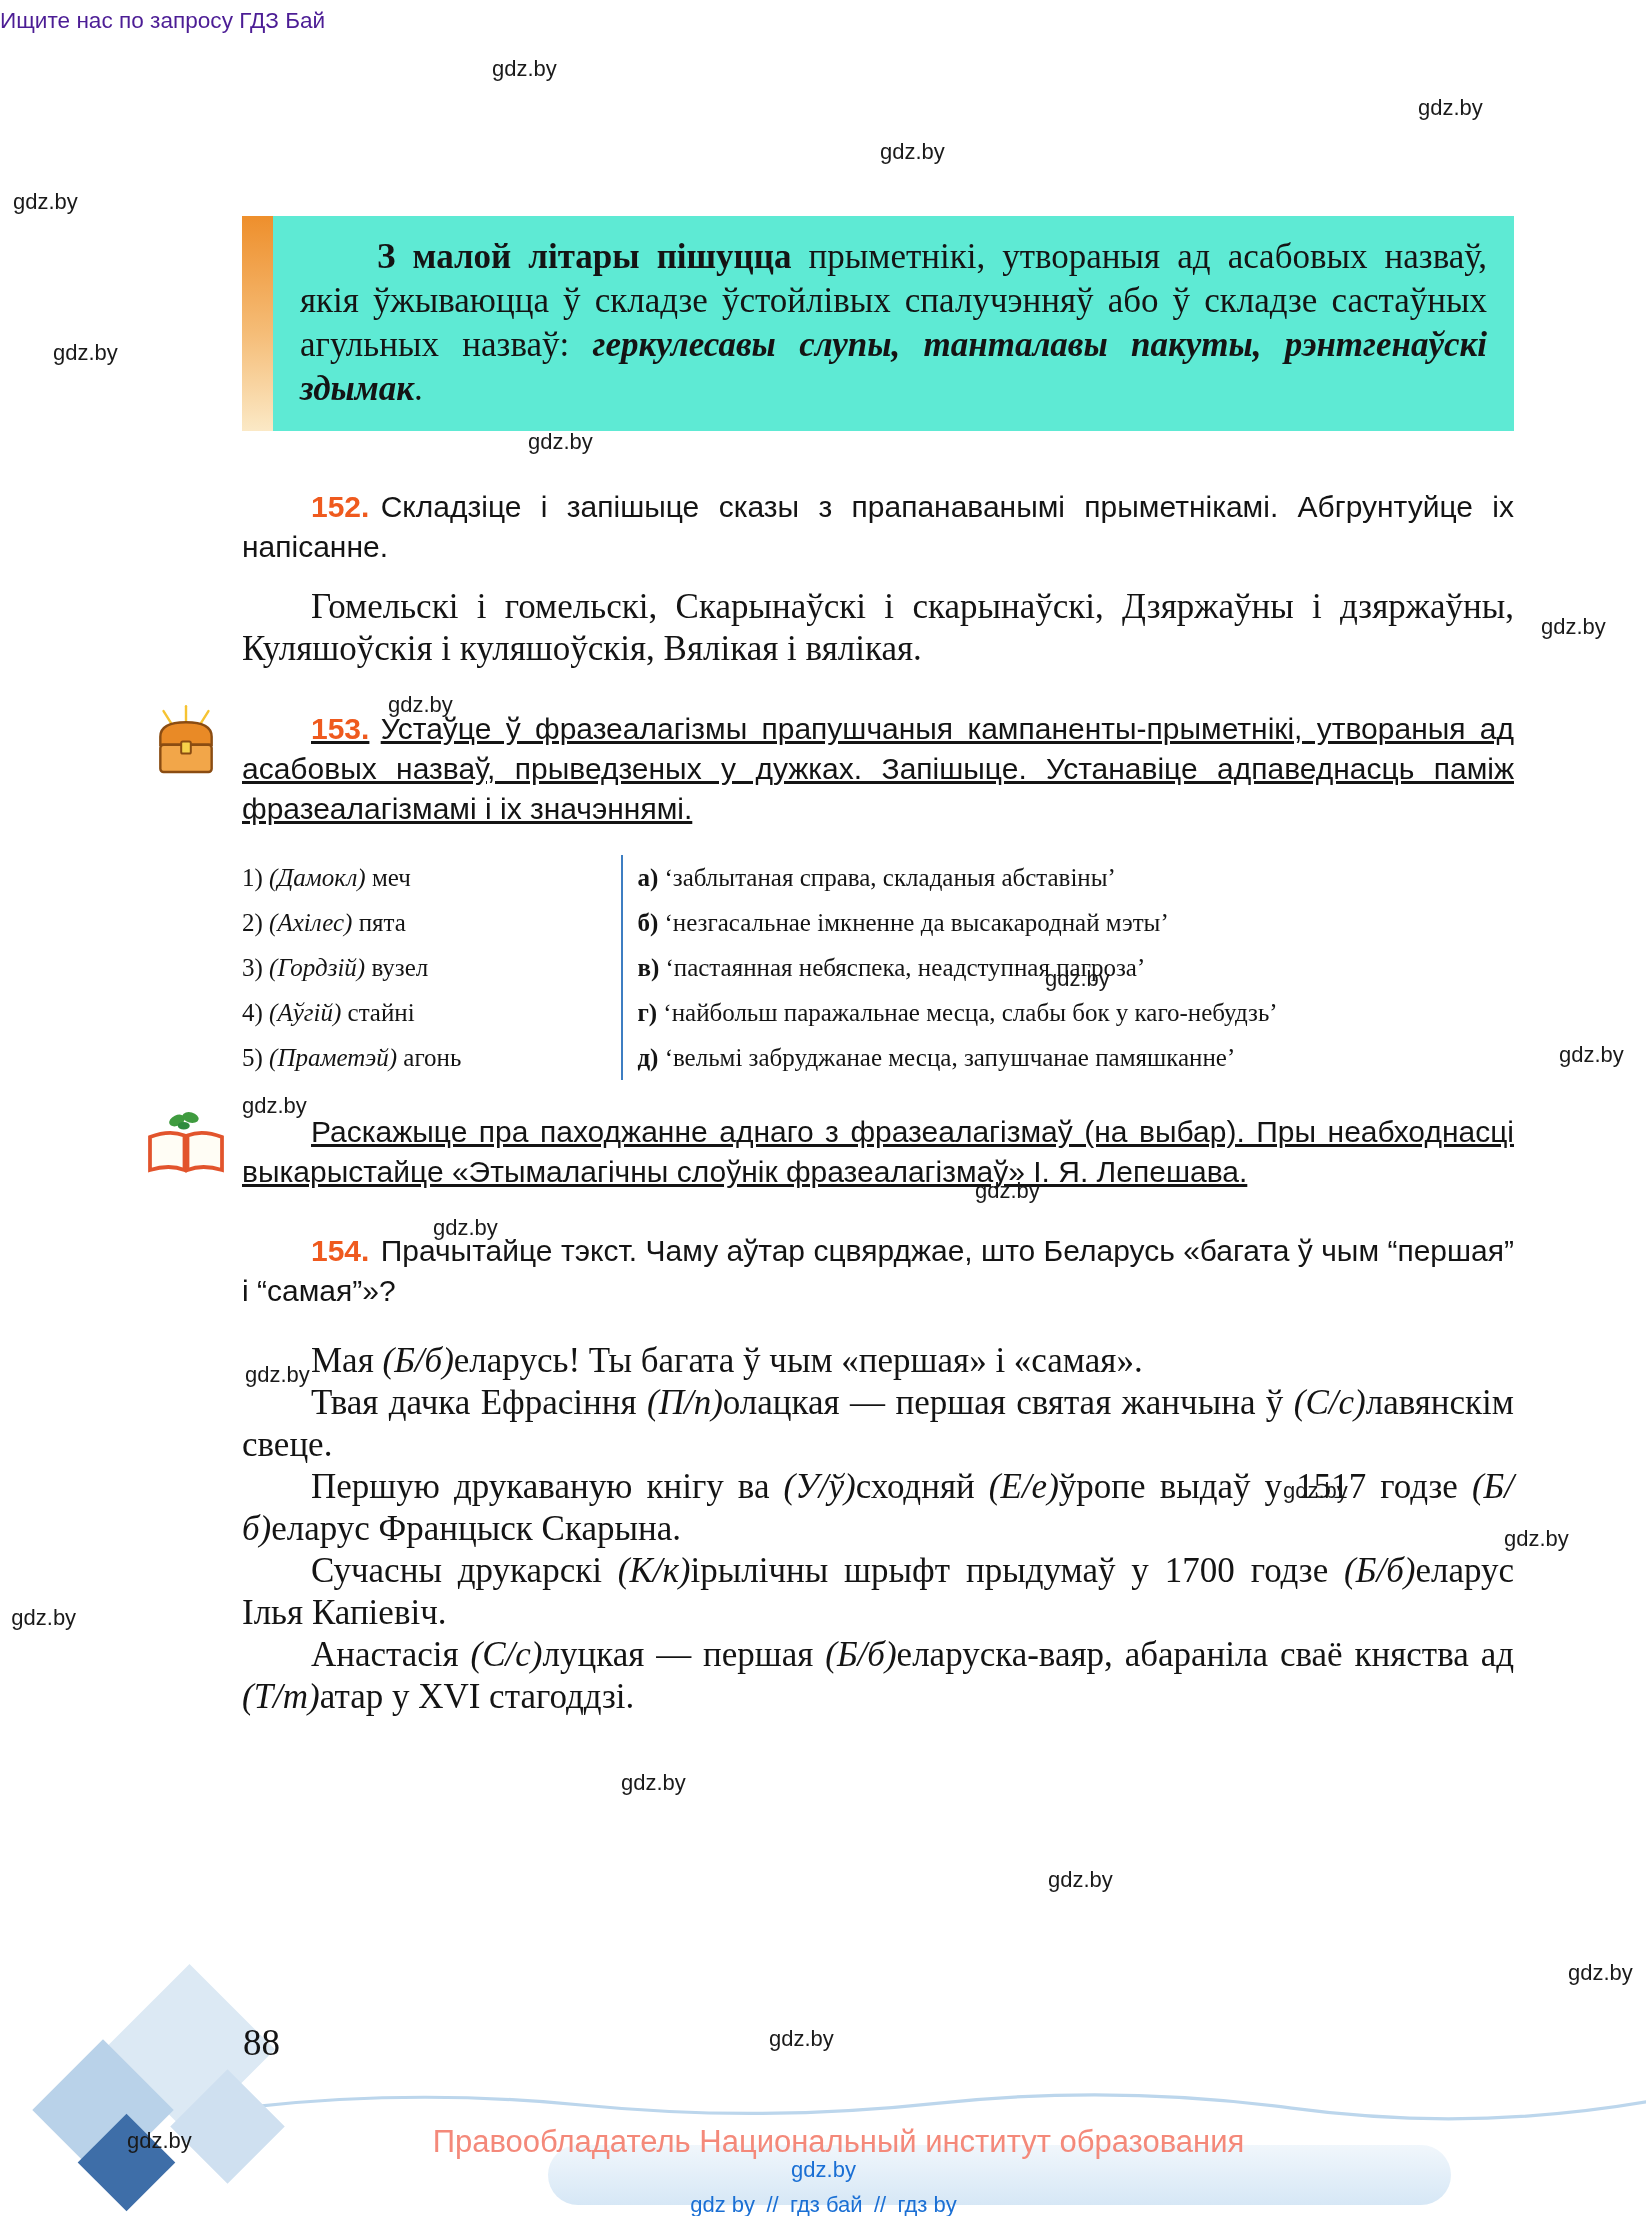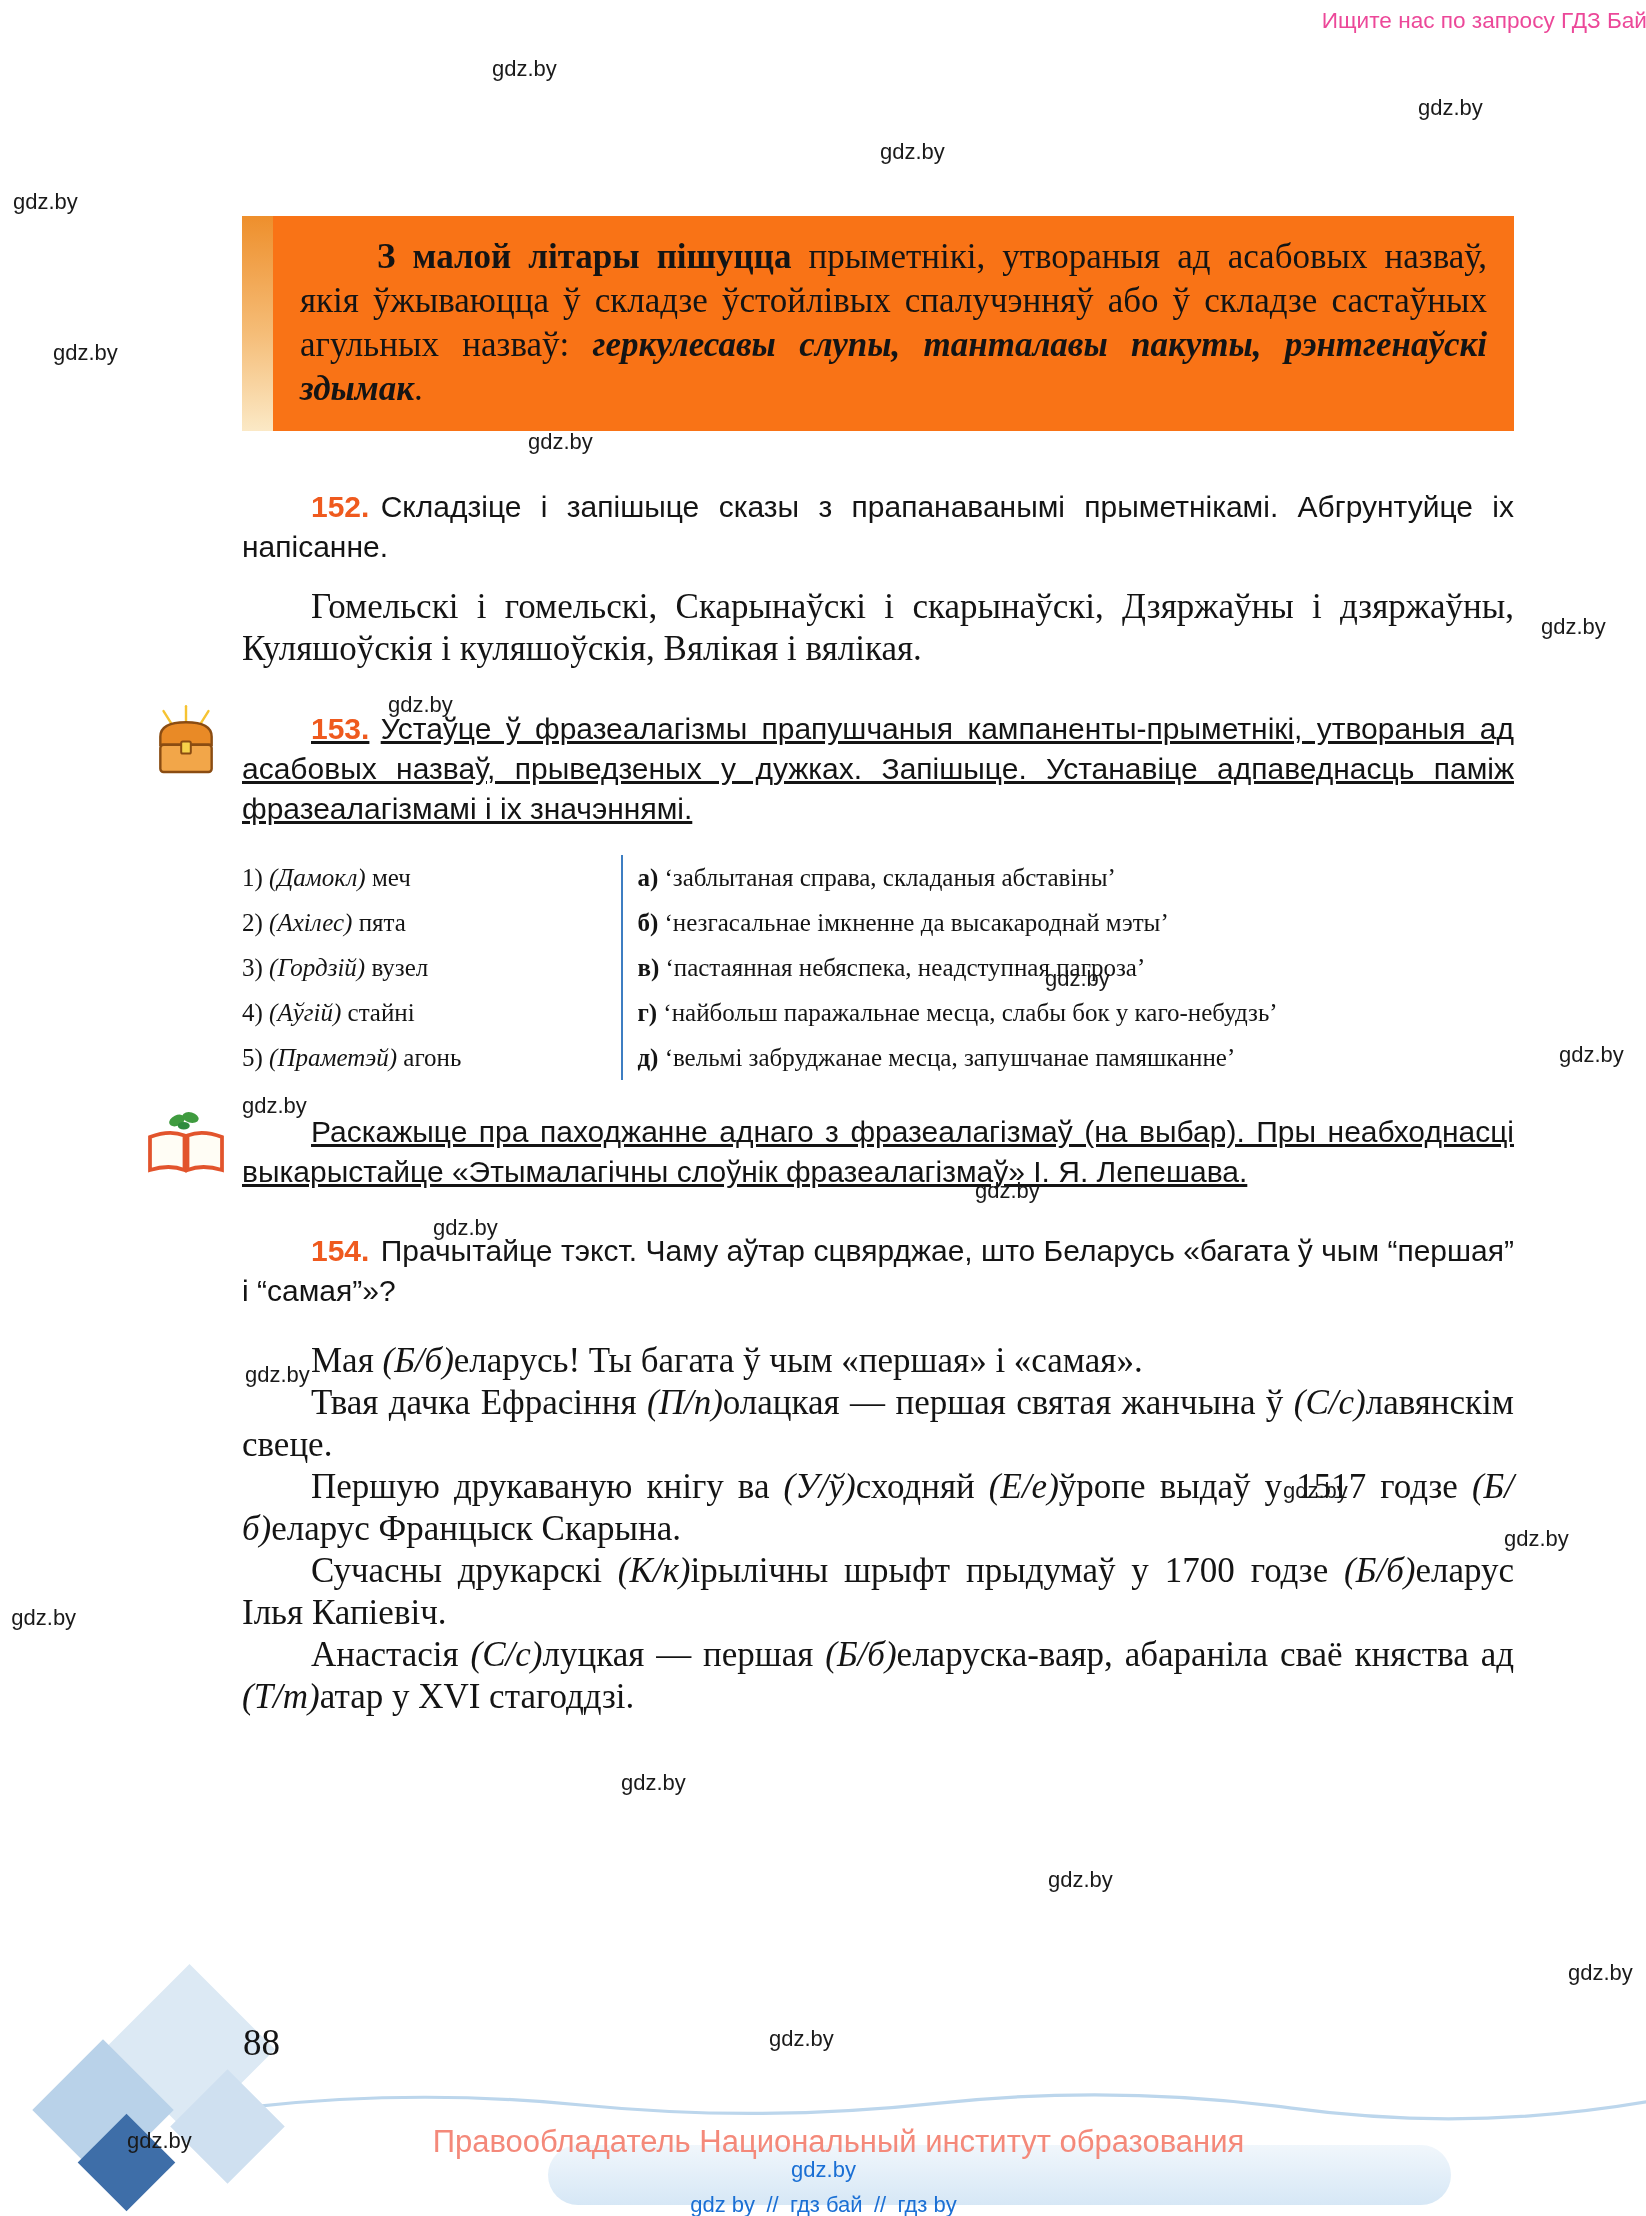--- a/index.html
+++ b/index.html
@@ -10,34 +10,34 @@
     height: 2216px;
     background: #ffffff;
     overflow: hidden;
     font-family: "Liberation Serif", serif;
     color: #141414;
   }
 
   
   .banner {
     position: absolute; top: 8px; left: 0; width: 100%;
-    text-align: right;
-    font-family: "Liberation Sans", sans-serif;
-    font-size: 22.6px; color: #ec4899; z-index: 5;
+    text-align: left;
+    font-family: "Liberation Sans", sans-serif;
+    font-size: 22.6px; color: #4c1d95; z-index: 5;
   }
   .wm {
     position: absolute; z-index: 5;
     font-family: "Liberation Sans", sans-serif;
     font-size: 22px; color: #1a1a1a; white-space: nowrap;
   }
 
   
   .content { position: absolute; left: 242px; top: 216px; width: 1272px; z-index: 2; }
 
-  .rule-box { position: relative; background: #f97316; padding: 19.3px 27px 19.3px 58px; }
+  .rule-box { position: relative; background: #5eead4; padding: 19.3px 27px 19.3px 58px; }
   .rule-bar {
     position: absolute; left: 0; top: 0; bottom: 0; width: 31px;
     background: linear-gradient(180deg, #ee8f2c 0%, #f5bd78 55%, #fbe9c6 100%);
   }
   .rule-text { margin: 0; font-size: 35px; line-height: 44px; text-align: justify; text-indent: 77px; }
 
   .run-b  { font-weight: 700; }
   .run-i  { font-style: italic; }
   .run-bi { font-weight: 700; font-style: italic; }
 

